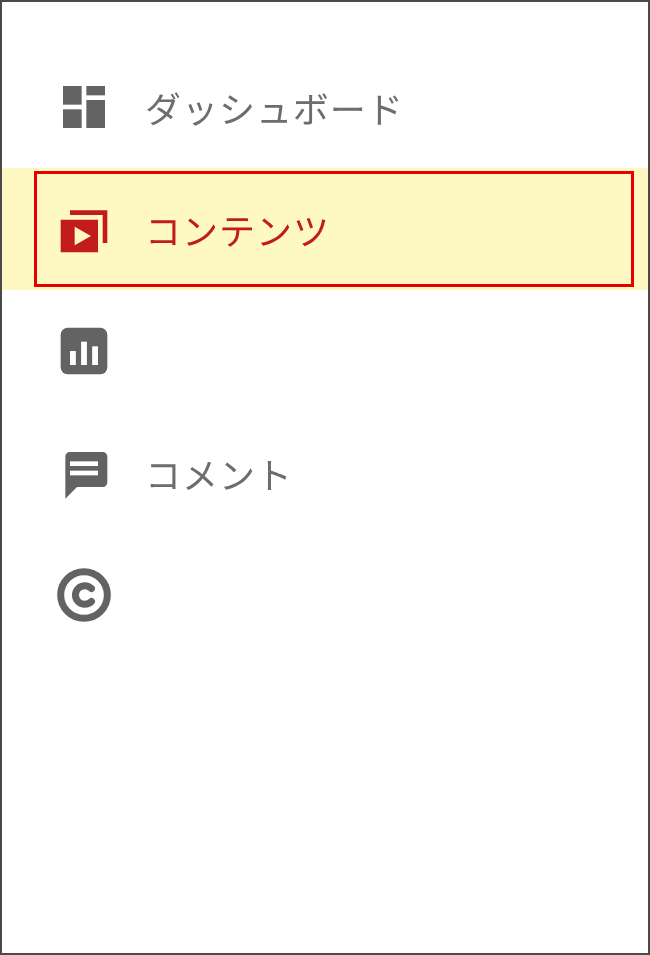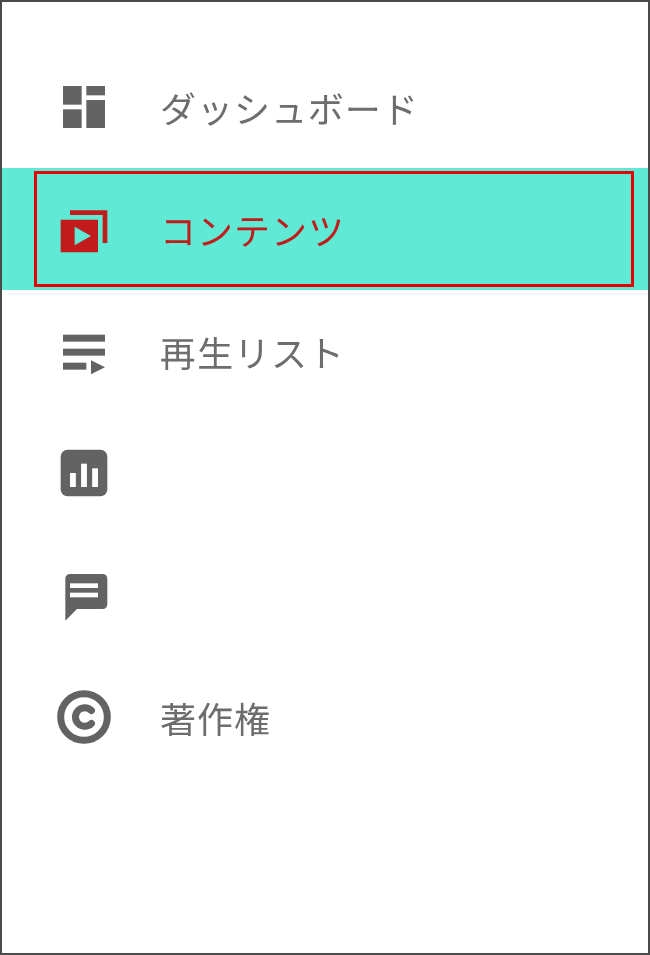--- a/index.html
+++ b/index.html
@@ -30,21 +30,21 @@
     display: flex;
     align-items: center;
     height: 122px;
     padding-left: 54px;
     cursor: pointer;
     color: #6d6d6d;
     position: relative;
   }
 
   .nav-item.selected {
-    background: #5eead4;
+    background: #fef9c3;
     color: #c11b1b;
     align-items: center;
   }
 
   .nav-item.selected .icon svg { fill: #c11b1b; }
 
   .highlight-box {
     position: absolute;
     top: 3px;
     left: 32px;
@@ -62,21 +62,21 @@
     align-items: center;
     justify-content: center;
   }
   .icon svg {
     width: 56px;
     height: 56px;
     fill: #636363;
   }
 
   .label {
-    margin-left: 48px;
+    margin-left: 33px;
     font-size: 36px;
     letter-spacing: 1px;
     font-weight: 400;
     white-space: nowrap;
   }
   .nav-item.selected .label { color: #c11b1b; }
 
 </style>
 </head>
 <body>
@@ -101,58 +101,47 @@
       <div class="highlight-box"></div>
       <span class="icon">
         <svg viewBox="0 0 24 24">
             <path d="M4 6h16v12H4z" fill="none"></path>
             <path d="M6 4h16v14h-2V6H6V4zM2 8h16v14H2V8zm6 3v8l7-4-7-4z"></path>
           </svg>
       </span>
       <span class="label">コンテンツ</span>
     </div>
 
-    <div class="nav-item">
-      <span class="icon">
-        <svg viewBox="0 0 24 24">
-            <rect x="3" y="5" width="18" height="3"></rect>
-            <rect x="3" y="11" width="18" height="3"></rect>
-            <rect x="3" y="17" width="10" height="3"></rect>
-            <path d="M15 16l6 3-6 3v-6z"></path>
-          </svg>
-      </span>
-      <span class="label">再生リスト</span>
-    </div>
 
     <div class="nav-item">
       <span class="icon">
         <svg viewBox="0 0 24 24">
             <rect x="2" y="2" width="20" height="20" rx="3"></rect>
             <rect x="6" y="12" width="2.5" height="6" fill="#ffffff"></rect>
             <rect x="10.75" y="8" width="2.5" height="10" fill="#ffffff"></rect>
             <rect x="15.5" y="10" width="2.5" height="8" fill="#ffffff"></rect>
           </svg>
       </span>
     </div>
 
     <div class="nav-item">
       <span class="icon">
         <svg viewBox="0 0 24 24">
             <path d="M4 3h16a2 2 0 0 1 2 2v11a2 2 0 0 1-2 2H9l-5 5V5a2 2 0 0 1 2-2z"></path>
             <rect x="6" y="7" width="12" height="2" fill="#ffffff"></rect>
             <rect x="6" y="11" width="12" height="2" fill="#ffffff"></rect>
           </svg>
       </span>
+      <span class="label">コメント</span>
     </div>
 
 
     <div class="nav-item">
       <span class="icon">
         <svg viewBox="0 0 24 24">
             <circle cx="12" cy="12" r="10" fill="none" stroke="#636363" stroke-width="3"></circle>
             <path d="M15.2 9.2a4 4 0 1 0 0 5.6" fill="none" stroke="#636363" stroke-width="3" stroke-linecap="round"></path>
           </svg>
       </span>
-      <span class="label">著作権</span>
     </div>
 
   </nav>
 </div>
 
 </body></html>

